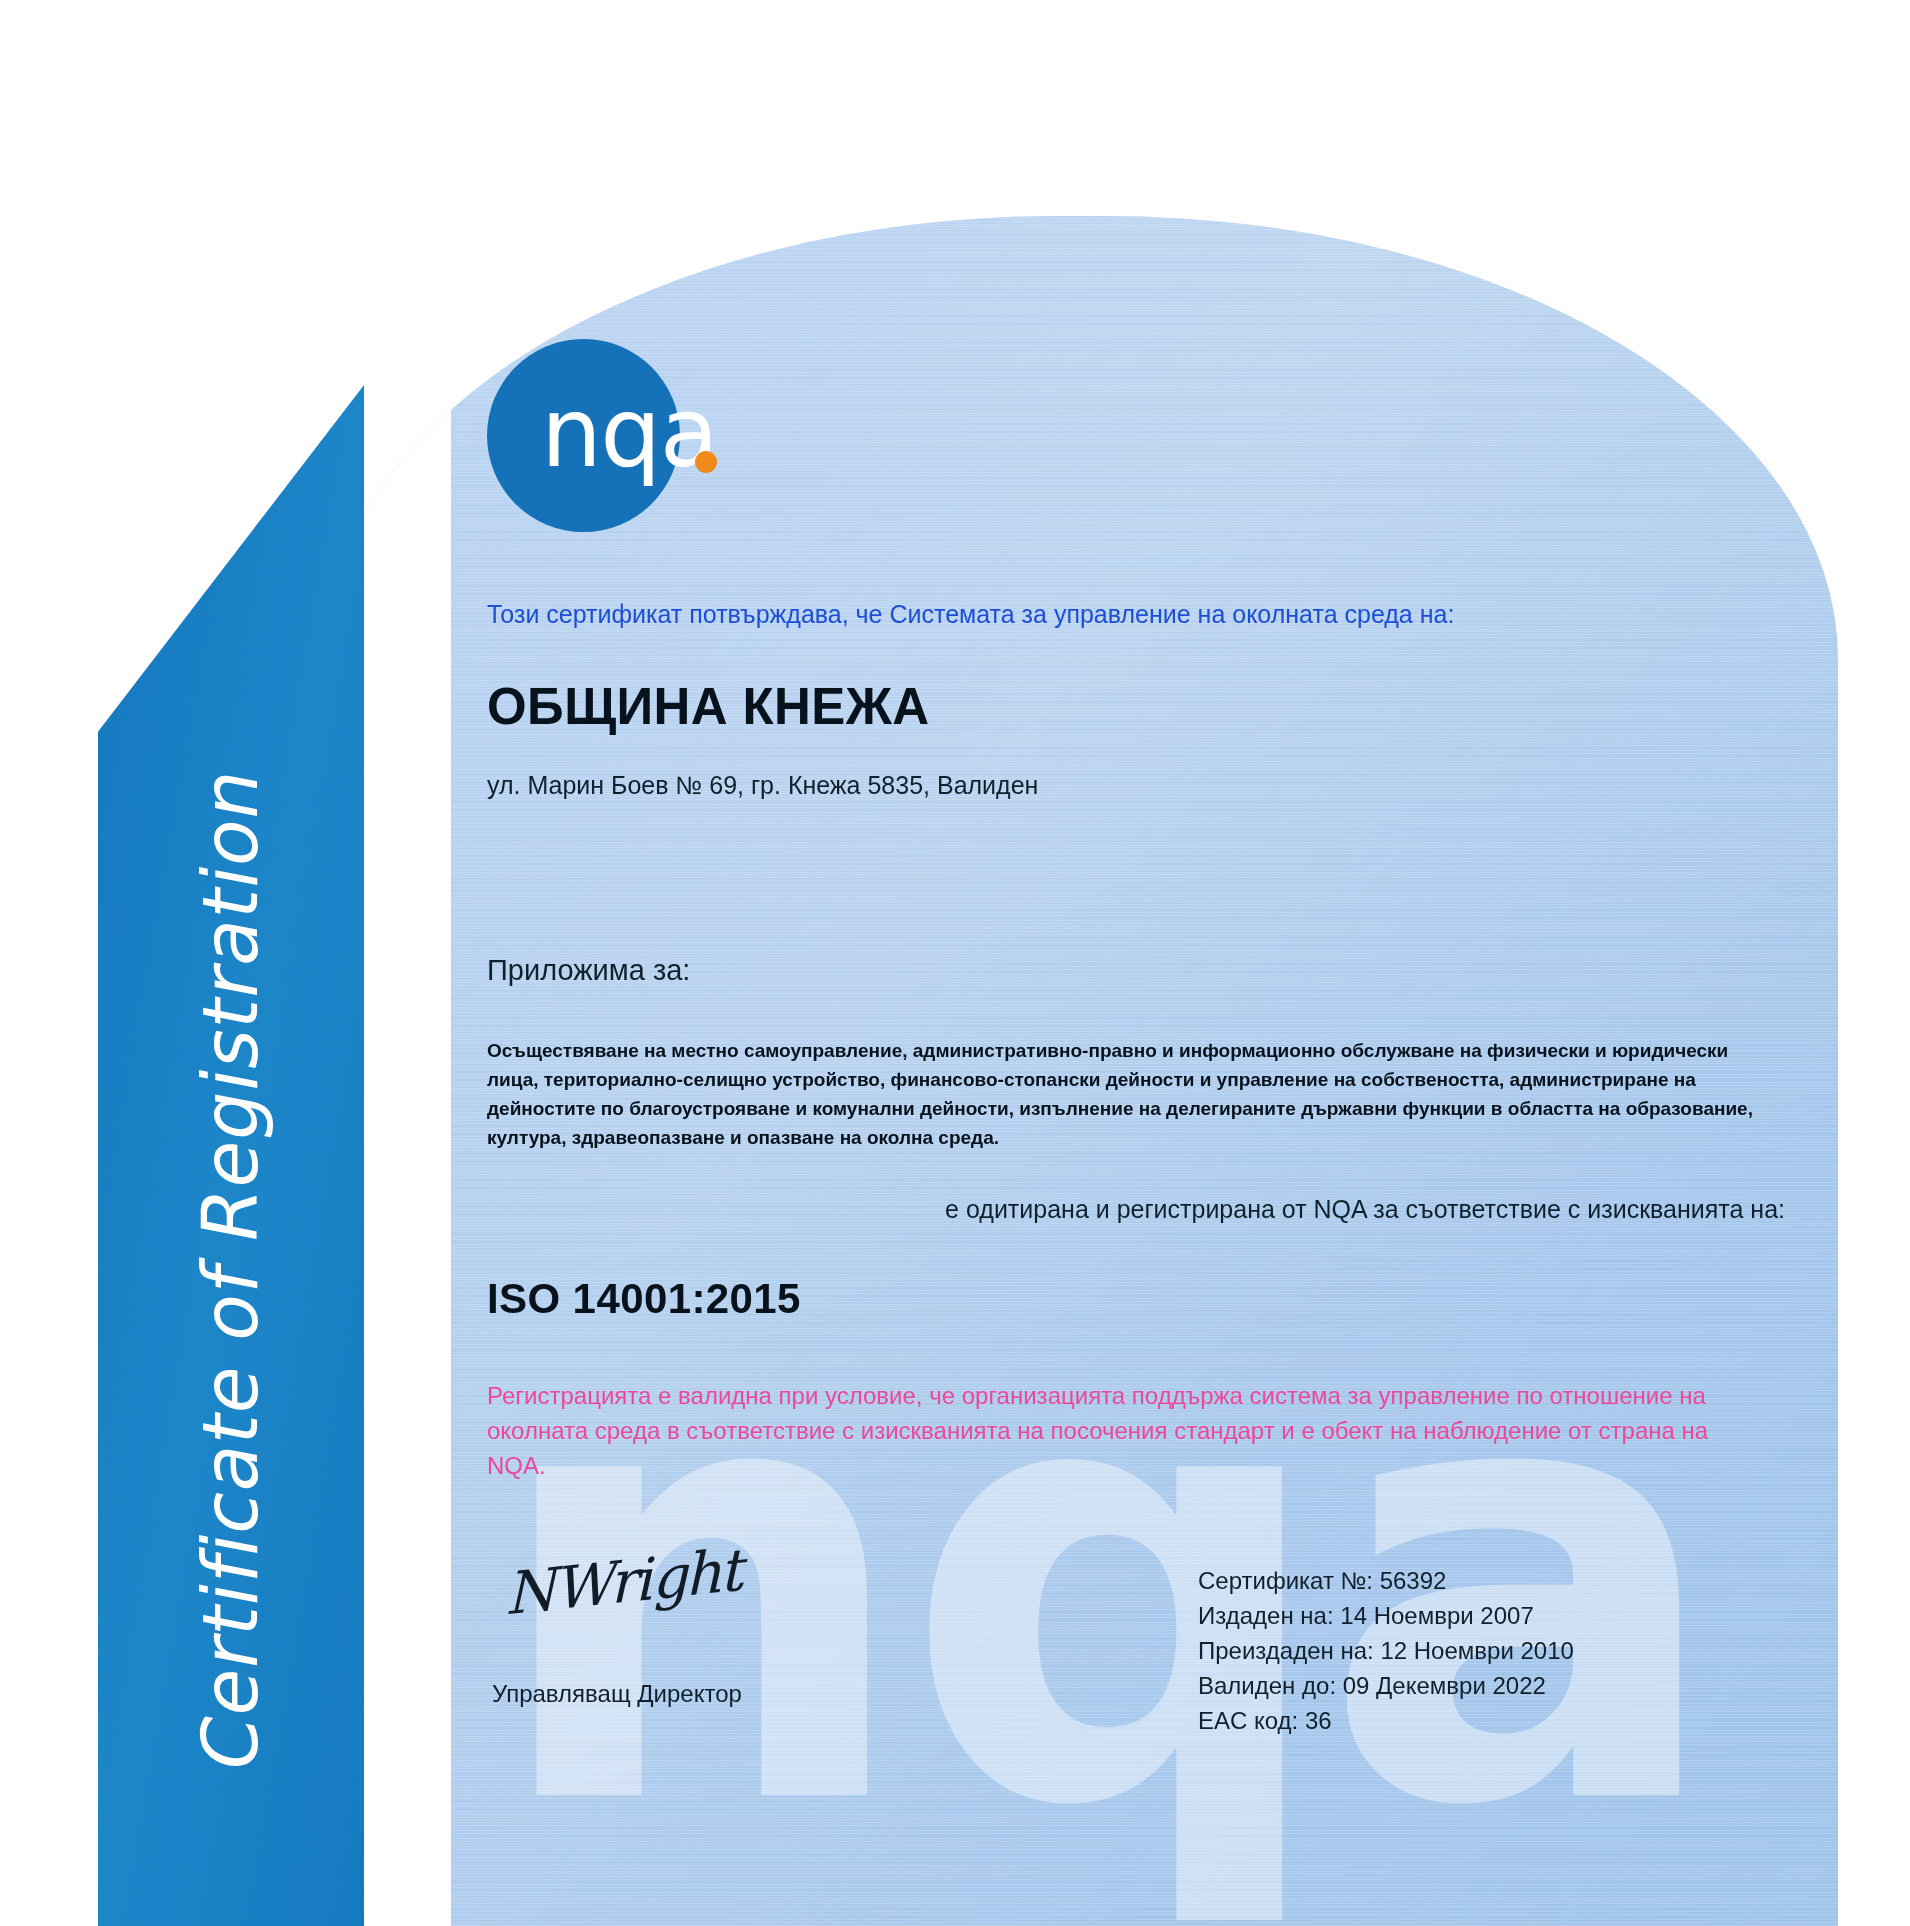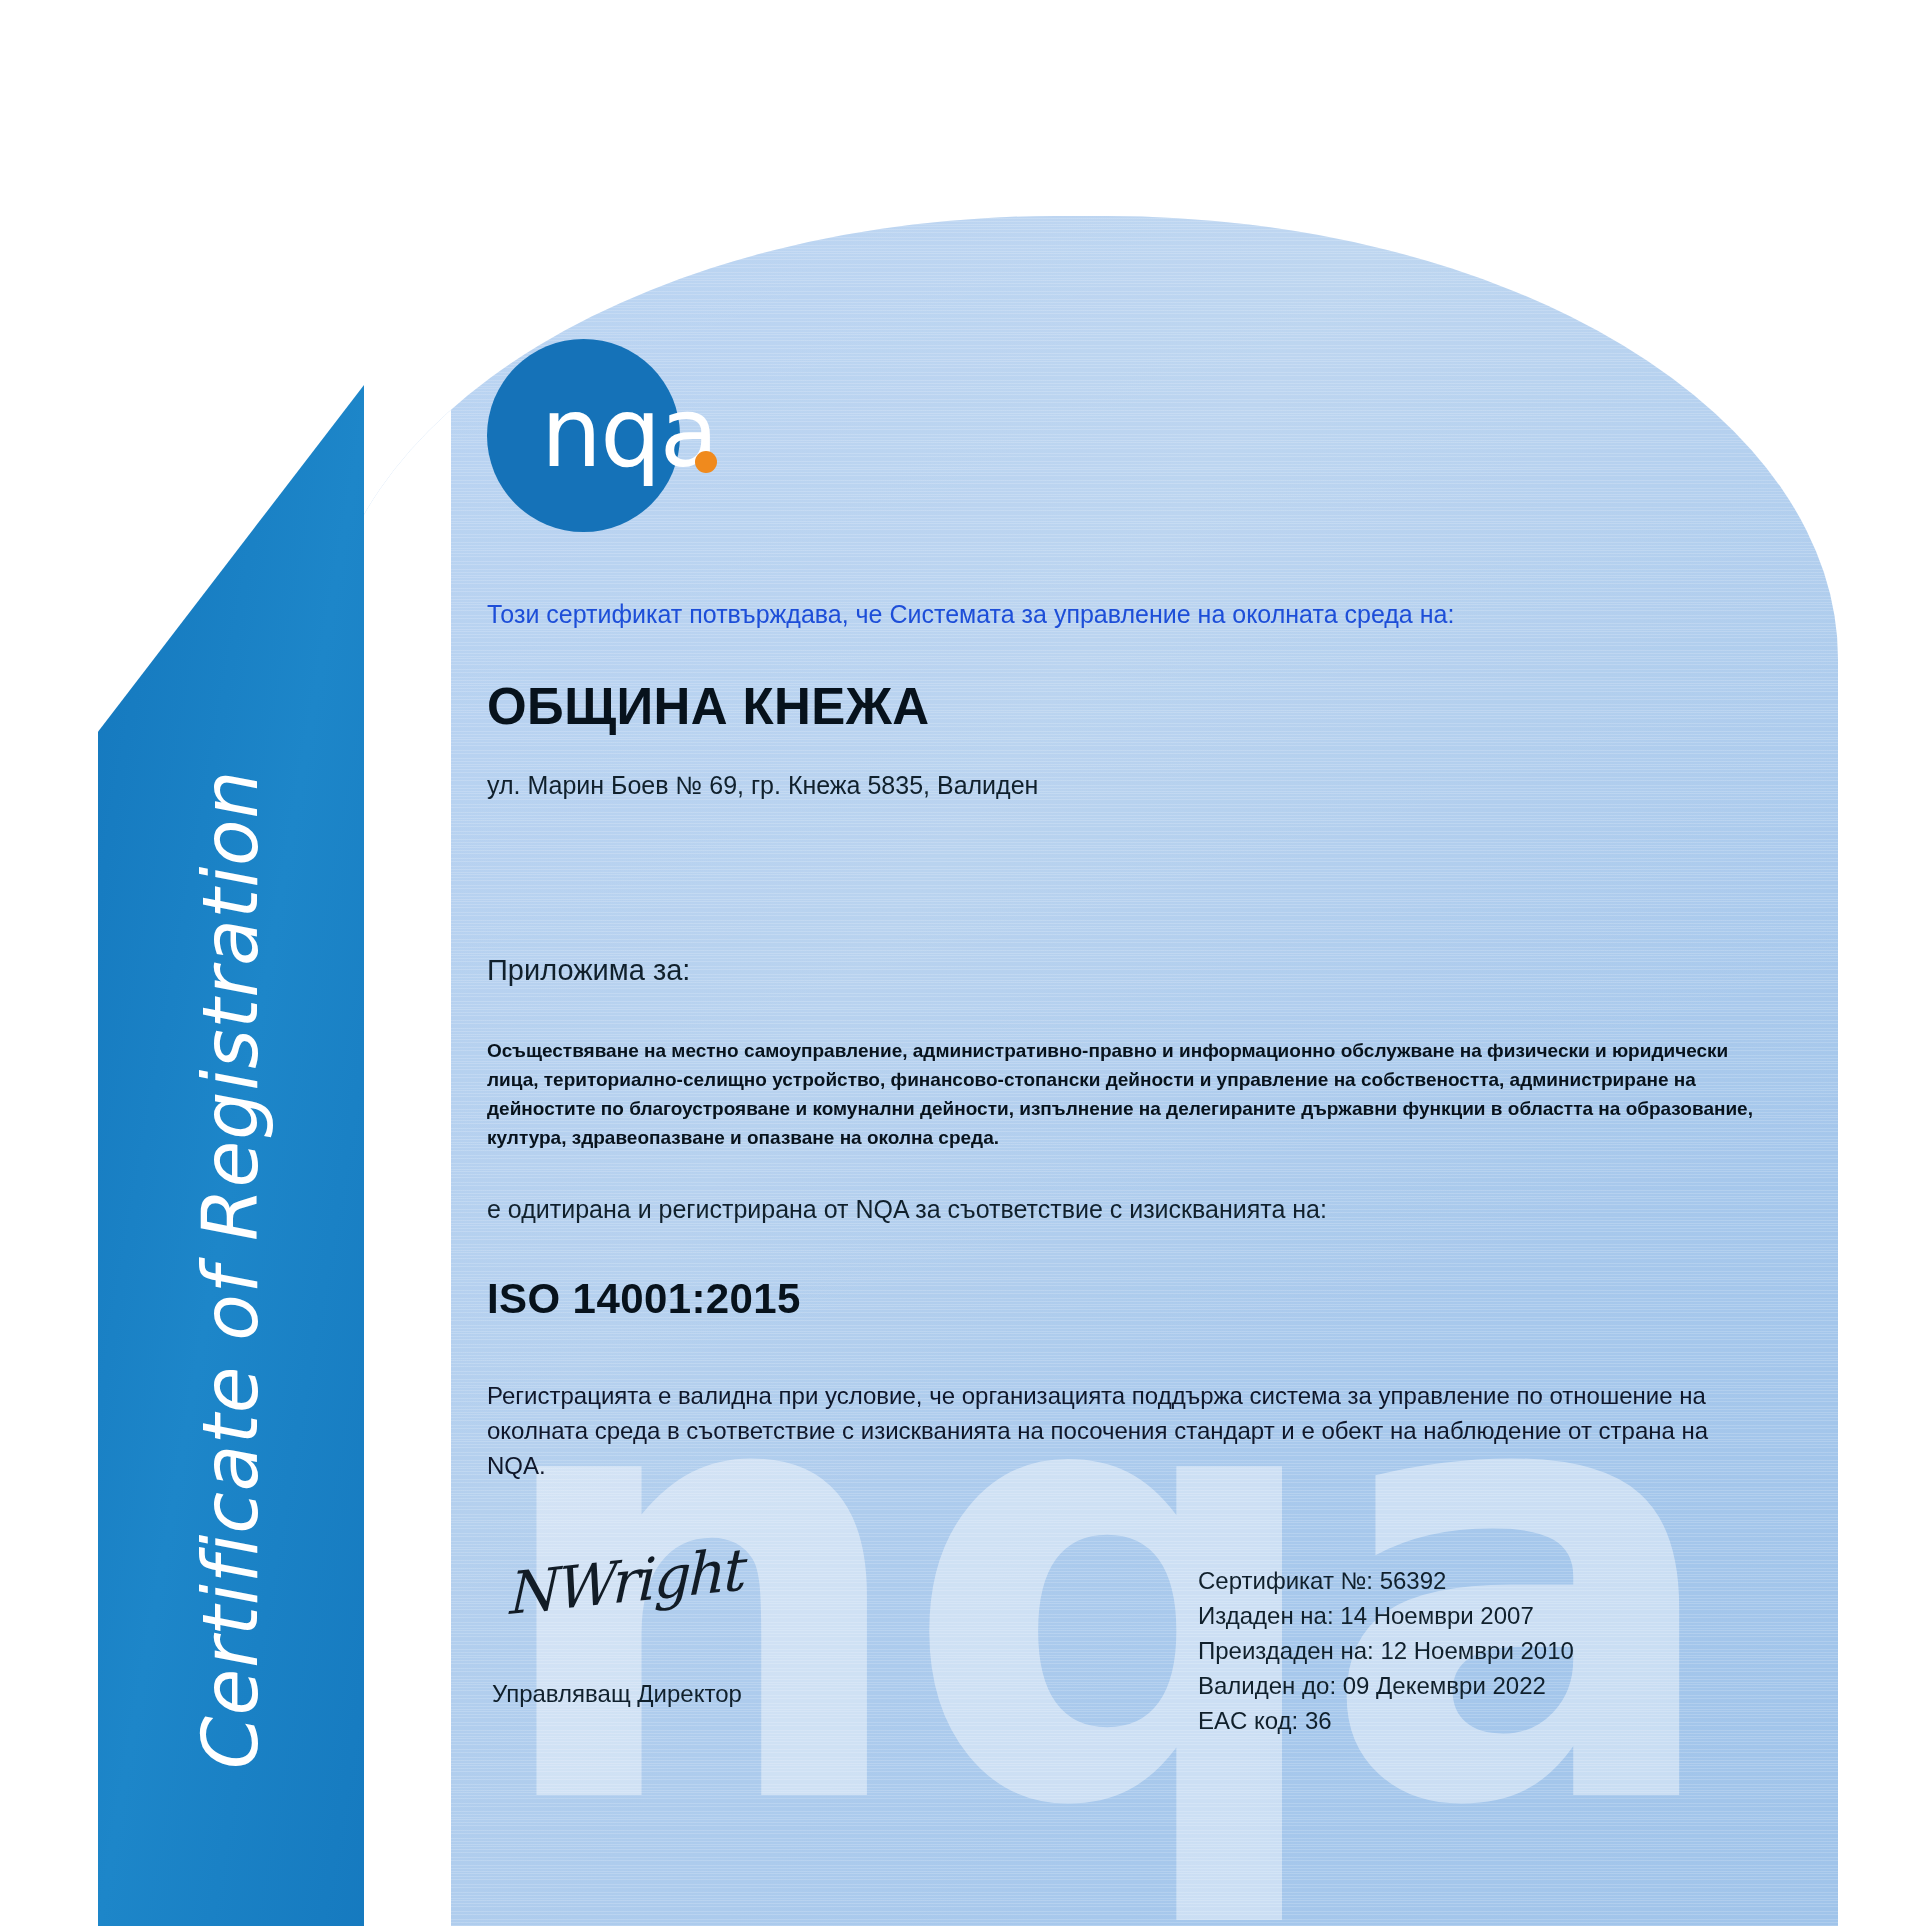--- a/index.html
+++ b/index.html
@@ -171,33 +171,34 @@
     font-size: 19px;
     font-weight: 700;
     line-height: 1.52;
     margin: 0 0 42px 0;
     color: #07121c;
   }
   .audited-line {
     font-size: 25px;
     margin: 0 0 51px 0;
     color: #10202c;
+    text-align: right;
   }
   .standard {
     font-size: 42px;
     font-weight: 700;
     letter-spacing: 0.4px;
     margin: 0 0 55px 0;
     color: #07121c;
   }
   .validity {
     font-size: 24px;
     line-height: 1.46;
     margin: 12px 0 77px 0;
-    color: #0f172a;
+    color: #ec4899;
     max-width: 1267px;
   }
 
   
   .bottom-row {
     position: relative;
     width: 1267px;
     height: 216px;
   }
   .sig-block {

